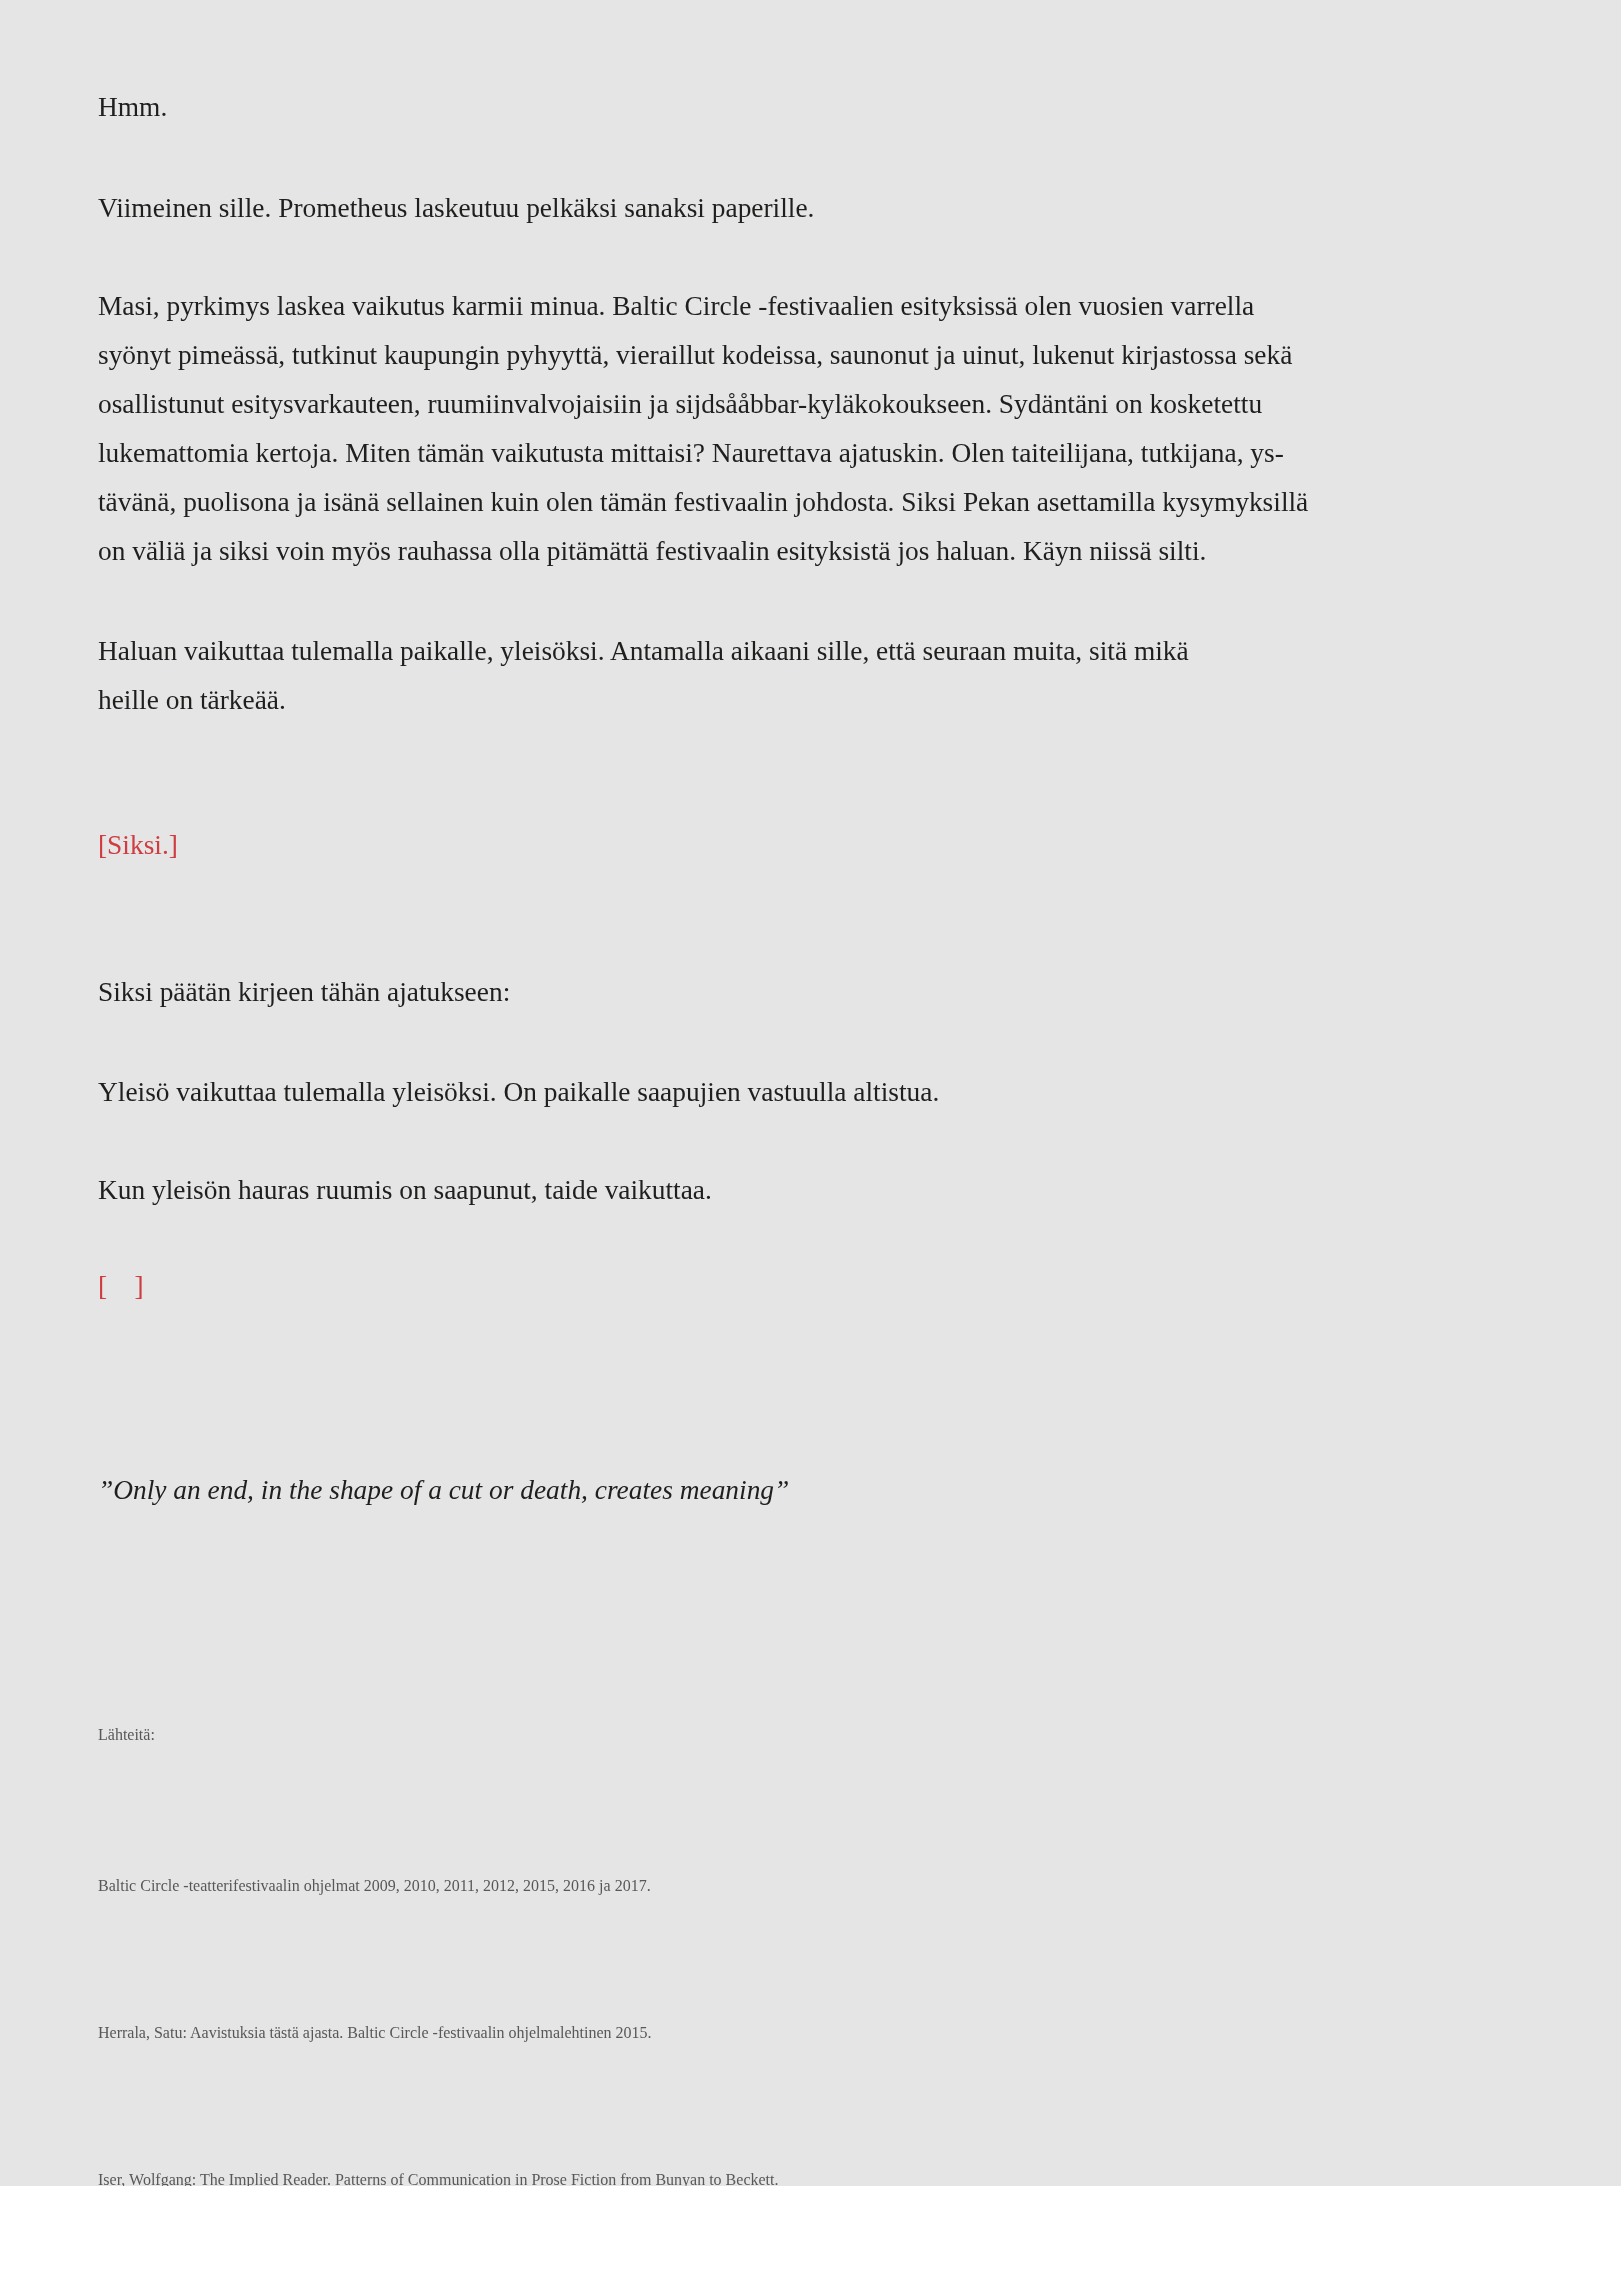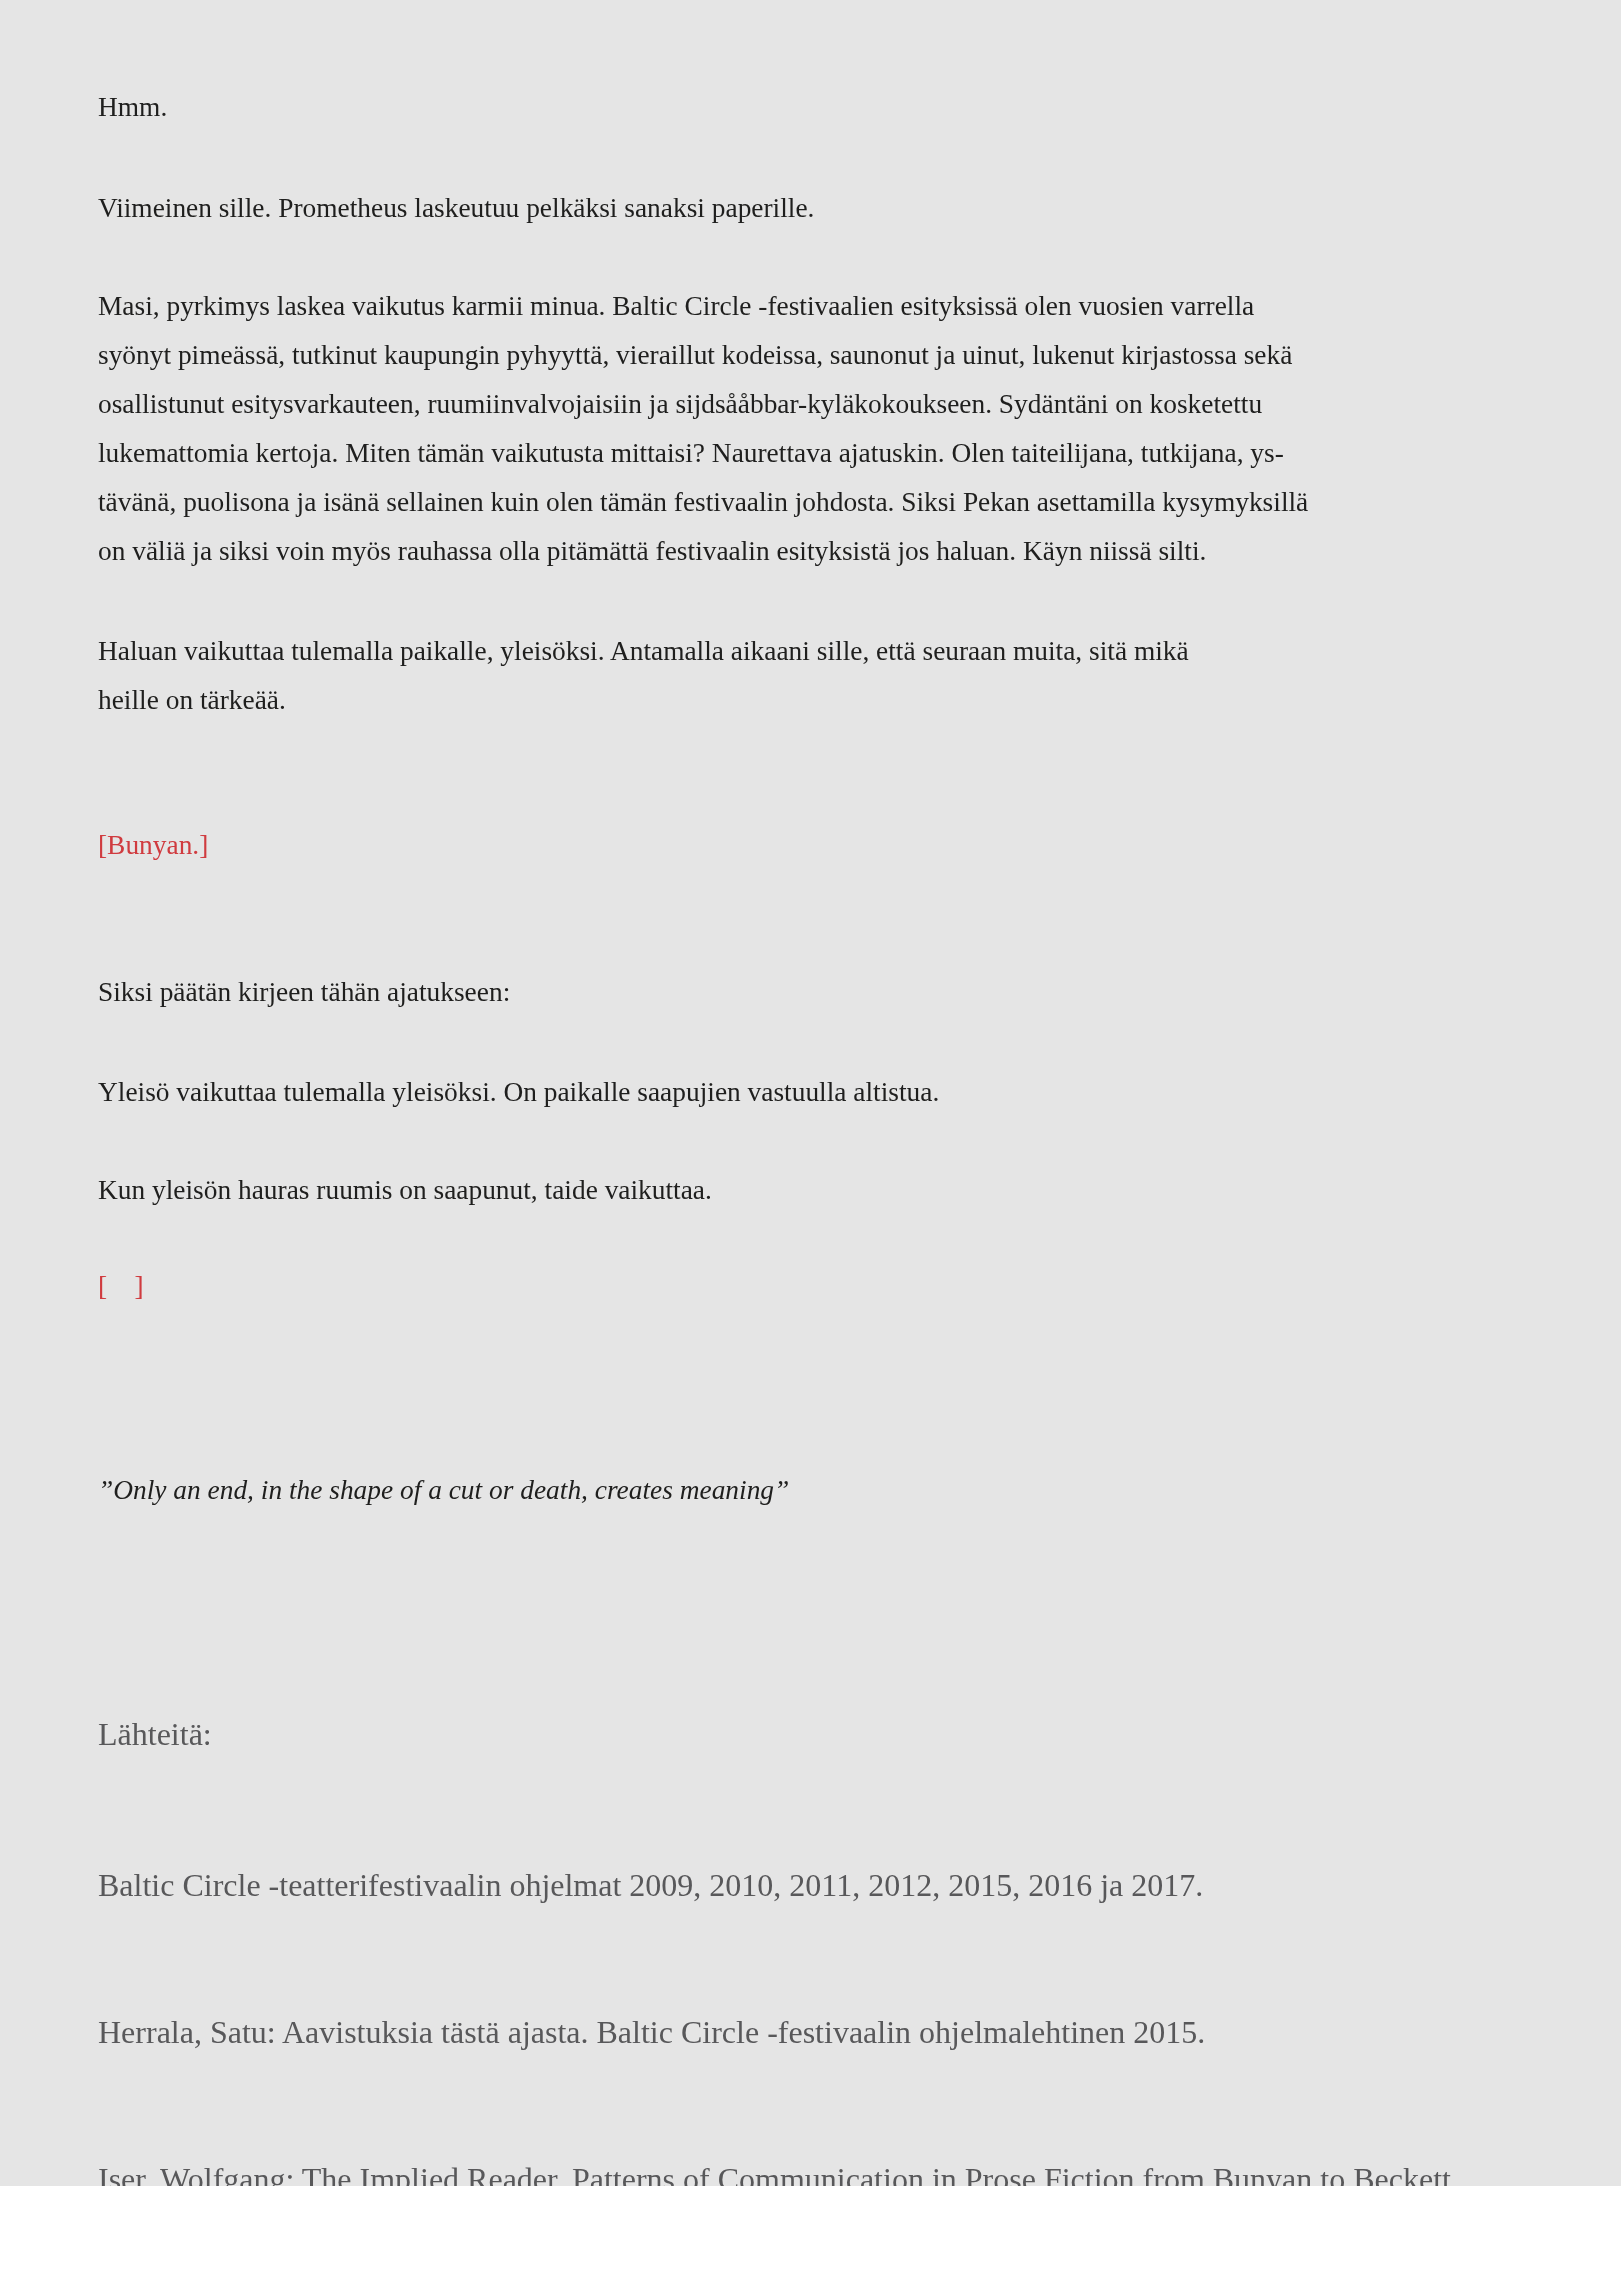--- a/index.html
+++ b/index.html
@@ -22,21 +22,21 @@
   }
   .body-text {
     font-size: 27.4px;
     line-height: 49px;
     color: #1f1f1e;
   }
   .red-text {
     color: #d03b3f;
   }
   .refs-text {
-    font-size: 32px;
+    font-size: 16px;
     line-height: 49px;
     color: #58585a;
   }
   .italic {
     font-style: italic;
   }
   .footer-rule {
     position: absolute;
     left: 106px;
     top: 2284px;
@@ -58,21 +58,21 @@
   <div class="block body-text" style="top:282px">Masi, pyrkimys laskea vaikutus karmii minua. Baltic Circle -festivaalien esityksissä olen vuosien varrella
 syönyt pimeässä, tutkinut kaupungin pyhyyttä, vieraillut kodeissa, saunonut ja uinut, lukenut kirjastossa sekä
 osallistunut esitysvarkauteen, ruumiinvalvojaisiin ja sijdsååbbar-kyläkokoukseen. Sydäntäni on kosketettu
 lukemattomia kertoja. Miten tämän vaikutusta mittaisi? Naurettava ajatuskin. Olen taiteilijana, tutkijana, ys-
 tävänä, puolisona ja isänä sellainen kuin olen tämän festivaalin johdosta. Siksi Pekan asettamilla kysymyksillä
 on väliä ja siksi voin myös rauhassa olla pitämättä festivaalin esityksistä jos haluan. Käyn niissä silti.</div>
 
   <div class="block body-text" style="top:627px">Haluan vaikuttaa tulemalla paikalle, yleisöksi. Antamalla aikaani sille, että seuraan muita, sitä mikä
 heille on tärkeää.</div>
 
-  <div class="block body-text red-text" style="top:821px">[Bunyan.]</div>
+  <div class="block body-text red-text" style="top:821px">[Siksi.]</div>
 
   <div class="block body-text" style="top:968px">Siksi päätän kirjeen tähän ajatukseen:</div>
 
   <div class="block body-text" style="top:1068px">Yleisö vaikuttaa tulemalla yleisöksi. On paikalle saapujien vastuulla altistua.</div>
 
   <div class="block body-text" style="top:1166px">Kun yleisön hauras ruumis on saapunut, taide vaikuttaa.</div>
 
   <div class="block body-text red-text" style="top:1262px">[    ]</div>
 
   <div class="block body-text" style="top:1368px">

